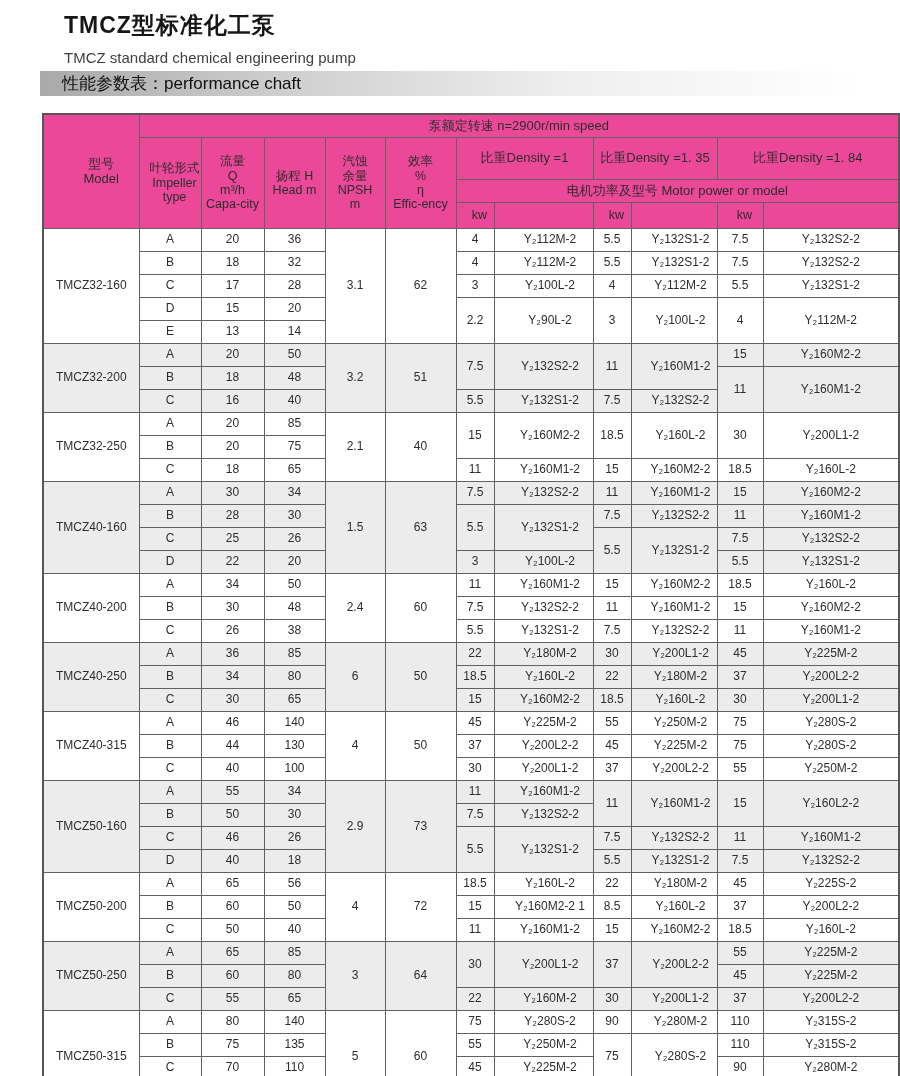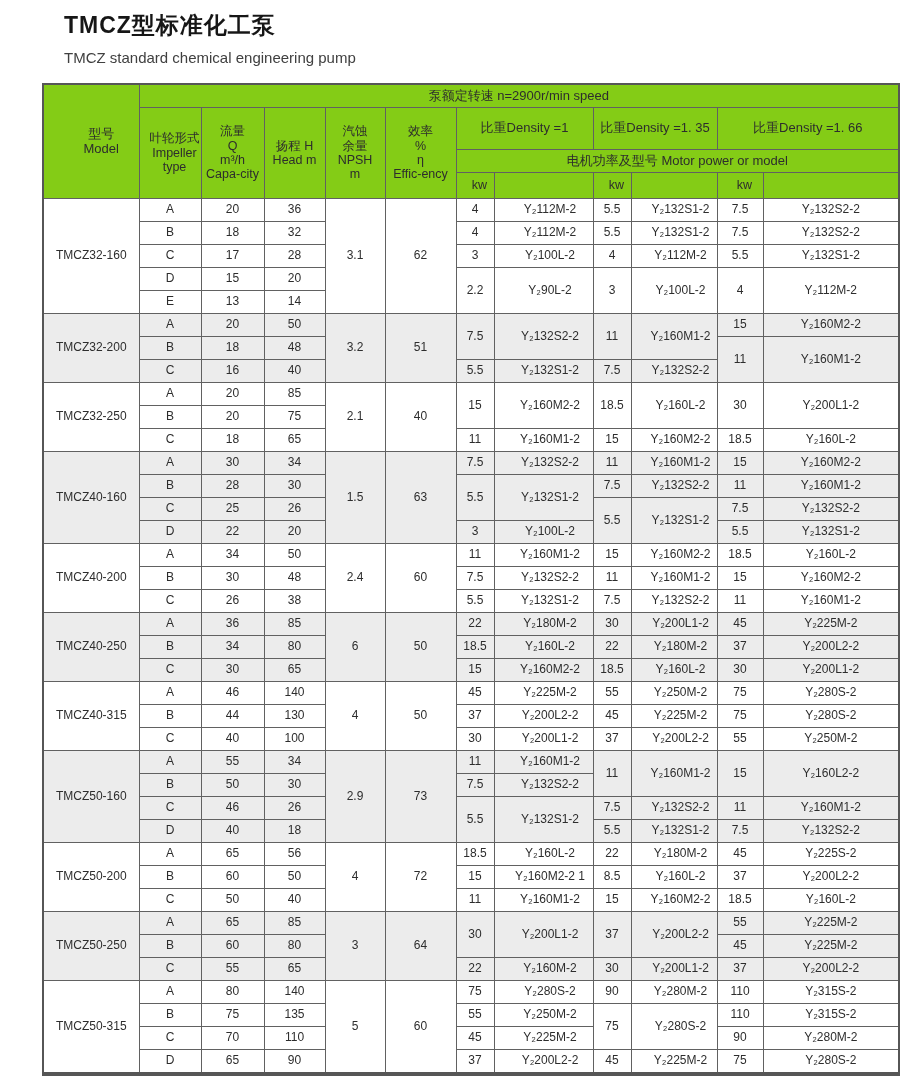--- a/index.html
+++ b/index.html
@@ -6,36 +6,37 @@
   body{width:900px;height:1076px;background:#fff;font-family:"Liberation Sans","DejaVu Sans",sans-serif;overflow:hidden;}
   .page{position:relative;width:900px;height:1076px;}
   .title{margin:10px 0 8px 64px;font-size:23px;font-weight:bold;color:#161616;letter-spacing:1px;}
   .subtitle{margin:3px 0 5px 64px;font-size:15px;color:#404040;}
   .bar{margin-left:40px;width:798px;height:25px;line-height:25px;padding-left:22px;font-size:17px;color:#101010;
        background:linear-gradient(90deg,#a9a9a9 0%,#cfcfcf 30%,#efefef 65%,#ffffff 100%);}
   table.perf{border-collapse:collapse;table-layout:fixed;margin:17px 0 0 42px;width:856px;
        border:2px solid #565656;border-bottom:8px solid #565656;}
   .perf td{border:1px solid #616161;text-align:center;vertical-align:middle;font-size:12px;color:#2d2d2d;
        padding:0;height:22px;line-height:1.15;overflow:hidden;}
-  .perf thead td{background:#84cc16;font-size:12.5px;}
+  .perf thead td{background:#ec4899;font-size:12.5px;}
   .p{white-space:pre-line;}
   .lf{text-align:left;padding-left:9px !important;}
   .mdl{font-size:12.5px;}
   .mo{text-align:left;padding-left:13px !important;}
   .hM{text-align:left;padding-left:20px !important;font-size:13px !important;}
   .hD{font-size:13px !important;}
   tbody.alt td{background:#ececec;}
   tr.h1{height:21px;}tr.h2{height:42px;}tr.h3{height:21px;padding-left:23px;}tr.h4{height:26px;}
 </style>
 </head>
 <body>
 
 <div class="page">
   <div class="title">TMCZ型标准化工泵</div>
   <div class="subtitle">TMCZ standard chemical engineering pump</div>
+  <div class="bar">性能参数表：performance chaft</div>
 
   <table class="perf">
     <colgroup>
       <col style="width:96px">
         <col style="width:62px">
         <col style="width:63px">
         <col style="width:61px">
       <col style="width:60px">
         <col style="width:71px">
         <col style="width:38px">
@@ -65,21 +66,21 @@
         <td class="p" rowspan="3">汽蚀
 余量
 NPSH
 m</td>
         <td class="p" rowspan="3">效率
 %
 η
 Effic-ency</td>
         <td colspan="2" class="hD">比重Density =1</td>
         <td colspan="2" class="hD">比重Density =1. 35</td>
-        <td colspan="2" class="hD">比重Density =1. 66</td>
+        <td colspan="2" class="hD">比重Density =1. 84</td>
       </tr>
       <tr class="h3">
         <td colspan="6" class="hD">电机功率及型号  Motor power or model</td>
       </tr>
       <tr class="h4">
         <td class="lf">kw</td>
         <td></td>
         <td class="lf">kw</td>
         <td></td>
         <td class="lf">kw</td>

